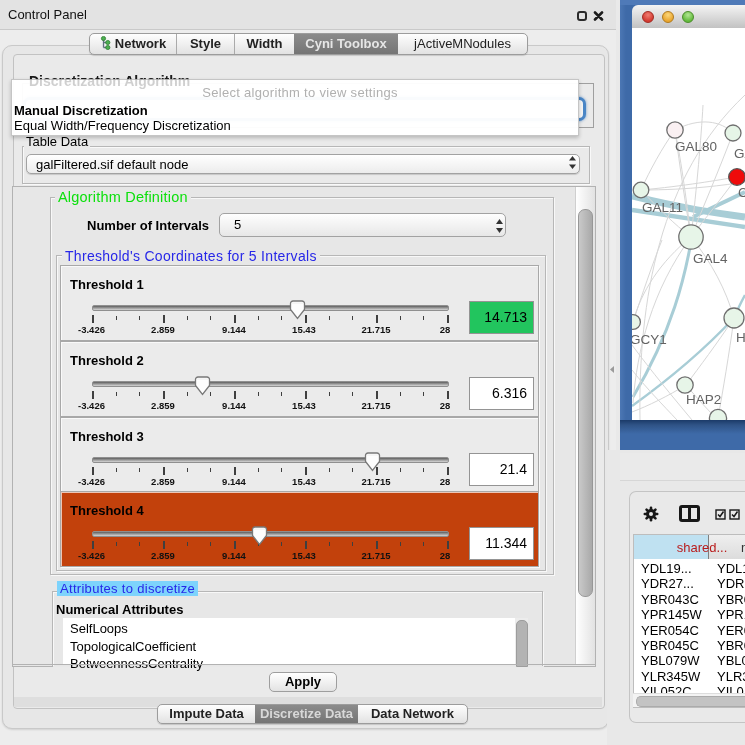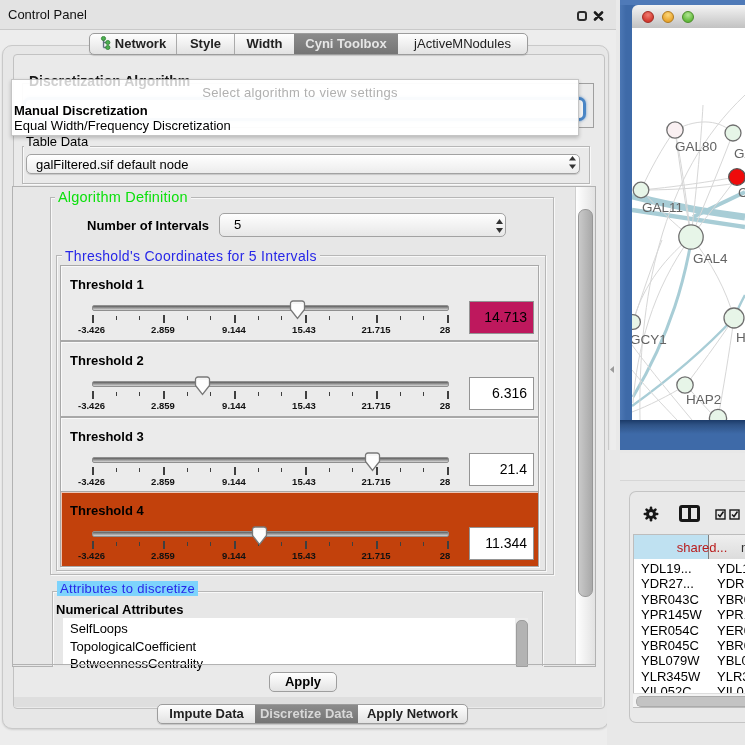--- a/index.html
+++ b/index.html
@@ -102,21 +102,21 @@
       <div class="ab" style="left:5.5px;top:58px;width:50px;text-align:center;font-size:9.5px;font-weight:bold;color:#111;">-3.426</div>
       <div class="ab" style="left:77px;top:58px;width:50px;text-align:center;font-size:9.5px;font-weight:bold;color:#111;">2.859</div>
       <div class="ab" style="left:148px;top:58px;width:50px;text-align:center;font-size:9.5px;font-weight:bold;color:#111;">9.144</div>
       <div class="ab" style="left:218px;top:58px;width:50px;text-align:center;font-size:9.5px;font-weight:bold;color:#111;">15.43</div>
       <div class="ab" style="left:290px;top:58px;width:50px;text-align:center;font-size:9.5px;font-weight:bold;color:#111;">21.715</div>
       <div class="ab" style="left:359px;top:58px;width:50px;text-align:center;font-size:9.5px;font-weight:bold;color:#111;">28</div>
       <svg class="ab" style="left:227.5px;top:34px;" width="17" height="20" viewBox="0 0 17 20">
         <path d="M4 1 h9 a2.5 2.5 0 0 1 2.5 2.5 v6 L8.5 18.5 L1.5 9.5 v-6 A2.5 2.5 0 0 1 4 1 z" fill="#fdfdfd" stroke="#787878" stroke-width="1.3"></path>
         <path d="M3 3 h11" stroke="#eee" stroke-width="1"></path>
       </svg>
-      <div class="ab" style="left:408px;top:35px;width:57px;height:31px;background:#be185d;border:1px solid #949494;font-size:14px;color:#000;text-align:right;line-height:31px;padding-right:6px;">14.713</div>
+      <div class="ab" style="left:408px;top:35px;width:57px;height:31px;background:#22c55e;border:1px solid #949494;font-size:14px;color:#000;text-align:right;line-height:31px;padding-right:6px;">14.713</div>
     </div>
     <div class="ab" style="left:60px;top:341px;width:477px;height:74px;border:1px solid #a8a8a8;background:#ebebeb;box-shadow:inset 1px 1px 0 rgba(255,255,255,.7), 1px 1px 0 rgba(255,255,255,.7);">
       <div class="ab" style="left:9px;top:11px;font-size:13px;font-weight:bold;color:#000;">Threshold 2</div>
       <div class="ab" style="left:31px;top:39px;width:355px;height:4px;background:linear-gradient(#5f5f5f,#d6d6d6);border:1px solid #8f8f8f;border-radius:2px;"></div>
       <div class="ab" style="left:31.0px;top:49px;width:1.5px;height:7.5px;background:#3f3f3f;"></div>
       <div class="ab" style="left:54.7px;top:50px;width:1px;height:4px;background:#3f3f3f;"></div>
       <div class="ab" style="left:78.3px;top:50px;width:1px;height:4px;background:#3f3f3f;"></div>
       <div class="ab" style="left:102.0px;top:49px;width:1.5px;height:7.5px;background:#3f3f3f;"></div>
       <div class="ab" style="left:125.7px;top:50px;width:1px;height:4px;background:#3f3f3f;"></div>
       <div class="ab" style="left:149.3px;top:50px;width:1px;height:4px;background:#3f3f3f;"></div>
@@ -215,21 +215,21 @@
 <div class="ab" style="left:516px;top:620px;width:10px;height:45px;background:#b3b3b3;border:1px solid #9d9d9d;border-radius:5px 5px 0 0;"></div>
 
 <div class="ab" style="left:12px;top:664px;width:583px;height:1px;background:#b2b2b2;"></div>
 
 <div class="ab" style="left:269px;top:672px;width:66px;height:17px;background:linear-gradient(#ffffff,#e3e3e3);border:1px solid #9e9e9e;border-radius:5px;text-align:center;font-size:13px;font-weight:bold;color:#000;padding-top:1px;">Apply</div>
 
 <div class="ab" id="bottabs" style="left:157px;top:704px;height:18px;">
     <div style="display:flex;height:18px;border:1px solid #9c9c9c;border-radius:5px;overflow:hidden;background:linear-gradient(#fefefe,#e2e2e2);box-shadow:0 1px 1px rgba(0,0,0,.15);">
       <div style="width:97px;text-align:center;font-size:13px;font-weight:600;line-height:18px;color:#222;">Impute Data</div>
       <div style="width:103px;text-align:center;font-size:13px;font-weight:600;line-height:18px;color:#222;background:linear-gradient(#8b8b8b,#757575);color:#d8d8d8;">Discretize Data</div>
-      <div style="width:109px;text-align:center;font-size:13px;font-weight:600;line-height:18px;color:#222;">Apply Network</div>
+      <div style="width:109px;text-align:center;font-size:13px;font-weight:600;line-height:18px;color:#222;">Data Network</div>
     </div>
   </div>
 
 <div class="ab" style="left:620px;top:0;width:125px;height:450px;background:linear-gradient(90deg,#4c77b4 0px,#3e6aa8 6px);"></div>
 <div class="ab" style="left:620px;top:0;width:125px;height:5px;background:#4f7ab8;"></div>
 <div class="ab" style="left:620px;top:420px;width:125px;height:30px;background:linear-gradient(#1b3a68 0px,#2f5386 5px,#3e6aa8 14px);"></div>
 
 <div class="ab" style="left:632px;top:5px;width:113px;height:23px;background:linear-gradient(#f4f4f4,#c2c2c2);border-bottom:1px solid #8f8f8f;border-top-left-radius:6px;"></div>
 <div class="ab" style="left:642px;top:11px;width:10px;height:10px;border-radius:50%;background:radial-gradient(circle at 50% 30%,#f07d72,#d33a30 70%);border:.5px solid #a02a22;"></div>
 <div class="ab" style="left:662px;top:11px;width:10px;height:10px;border-radius:50%;background:radial-gradient(circle at 50% 30%,#fbd77b,#e9a52e 70%);border:.5px solid #b07a1d;"></div>

